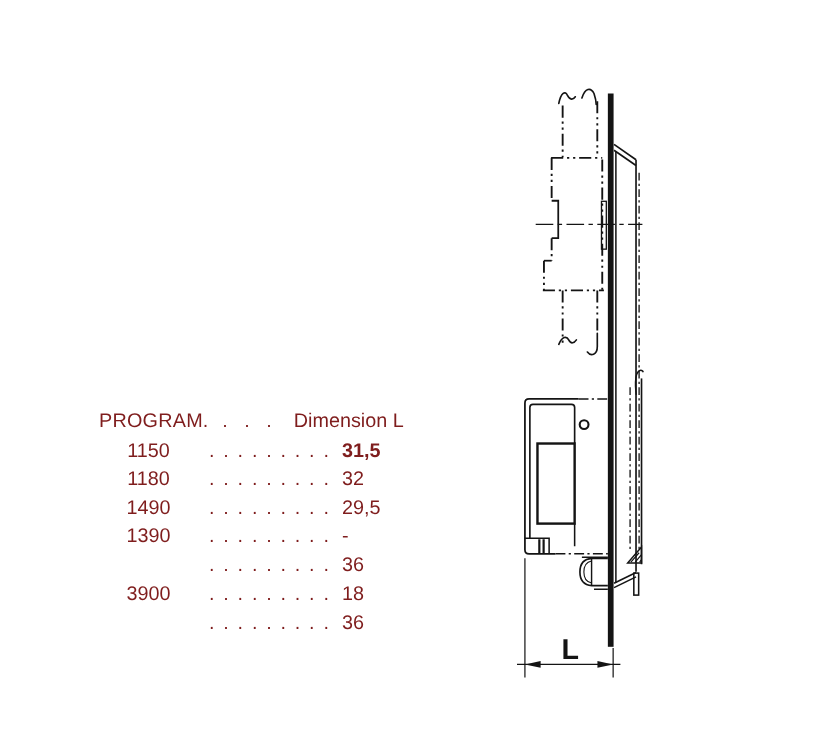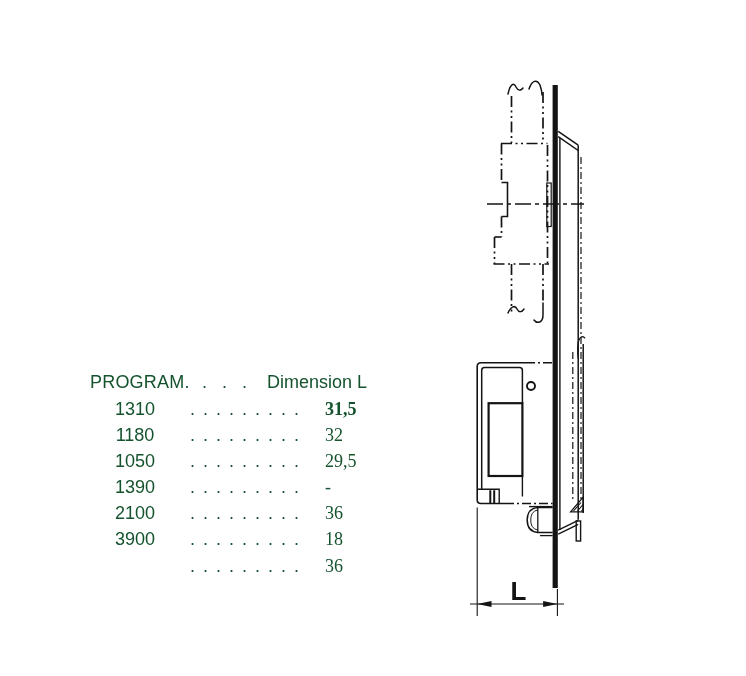--- a/index.html
+++ b/index.html
@@ -6,30 +6,30 @@
   body{
     width:746px;height:676px;position:relative;background:#ffffff;
     font-family:"Liberation Sans", sans-serif;overflow:hidden;
   }
   .page{position:absolute;inset:0;}
   svg.drawing{position:absolute;left:0;top:0;}
 
   
   .dim-table{
     position:absolute;left:90px;top:369px;width:315px;
-    color:#14532d;font-size:18px;
+    color:#7f1d1d;font-size:18px;
   }
   .thead{position:relative;height:27px;line-height:27px;white-space:nowrap;}
   .thead .h-prog{position:absolute;left:0;letter-spacing:0.2px;}
   .thead .h-dots{position:absolute;left:112px;width:64px;overflow:hidden;letter-spacing:15px;}
   .thead .h-dim{position:absolute;left:177px;}
   .trow{position:relative;height:26.1px;line-height:26.1px;white-space:nowrap;}
   .trow .prog{position:absolute;left:0;width:90px;text-align:center;}
   .trow .dots{position:absolute;left:100px;width:119px;overflow:hidden;letter-spacing:8px;}
-  .trow .val{position:absolute;left:235px;font-family:Liberation Serif, serif;}
+  .trow .val{position:absolute;left:221px;}
   .trow .val.bold{font-weight:700;}
 </style>
 </head>
 <body>
 
 <div class="page">
 
   <svg class="drawing" width="746" height="676" viewBox="0 0 746 676">
 
     <g stroke="#141414" stroke-width="1.7" fill="none" stroke-dasharray="11 3.5 2 3.5 2 3.5">
@@ -109,41 +109,40 @@
     </g>
   </svg>
 
   <div class="dim-table">
     <div class="thead">
       <span class="h-prog">PROGRAM.</span>
       <span class="h-dots">...</span>
       <span class="h-dim">Dimension L</span>
     </div>
     <div class="trow">
-      <span class="prog">1310</span>
+      <span class="prog">1150</span>
       <span class="dots">.........</span>
       <span class="val bold">31,5</span>
     </div>
     <div class="trow">
       <span class="prog">1180</span>
       <span class="dots">.........</span>
       <span class="val">32</span>
     </div>
     <div class="trow">
-      <span class="prog">1050</span>
+      <span class="prog">1490</span>
       <span class="dots">.........</span>
       <span class="val">29,5</span>
     </div>
     <div class="trow">
       <span class="prog">1390</span>
       <span class="dots">.........</span>
       <span class="val">-</span>
     </div>
     <div class="trow">
-      <span class="prog">2100</span>
       <span class="dots">.........</span>
       <span class="val">36</span>
     </div>
     <div class="trow">
       <span class="prog">3900</span>
       <span class="dots">.........</span>
       <span class="val">18</span>
     </div>
     <div class="trow">
       <span class="dots">.........</span>

